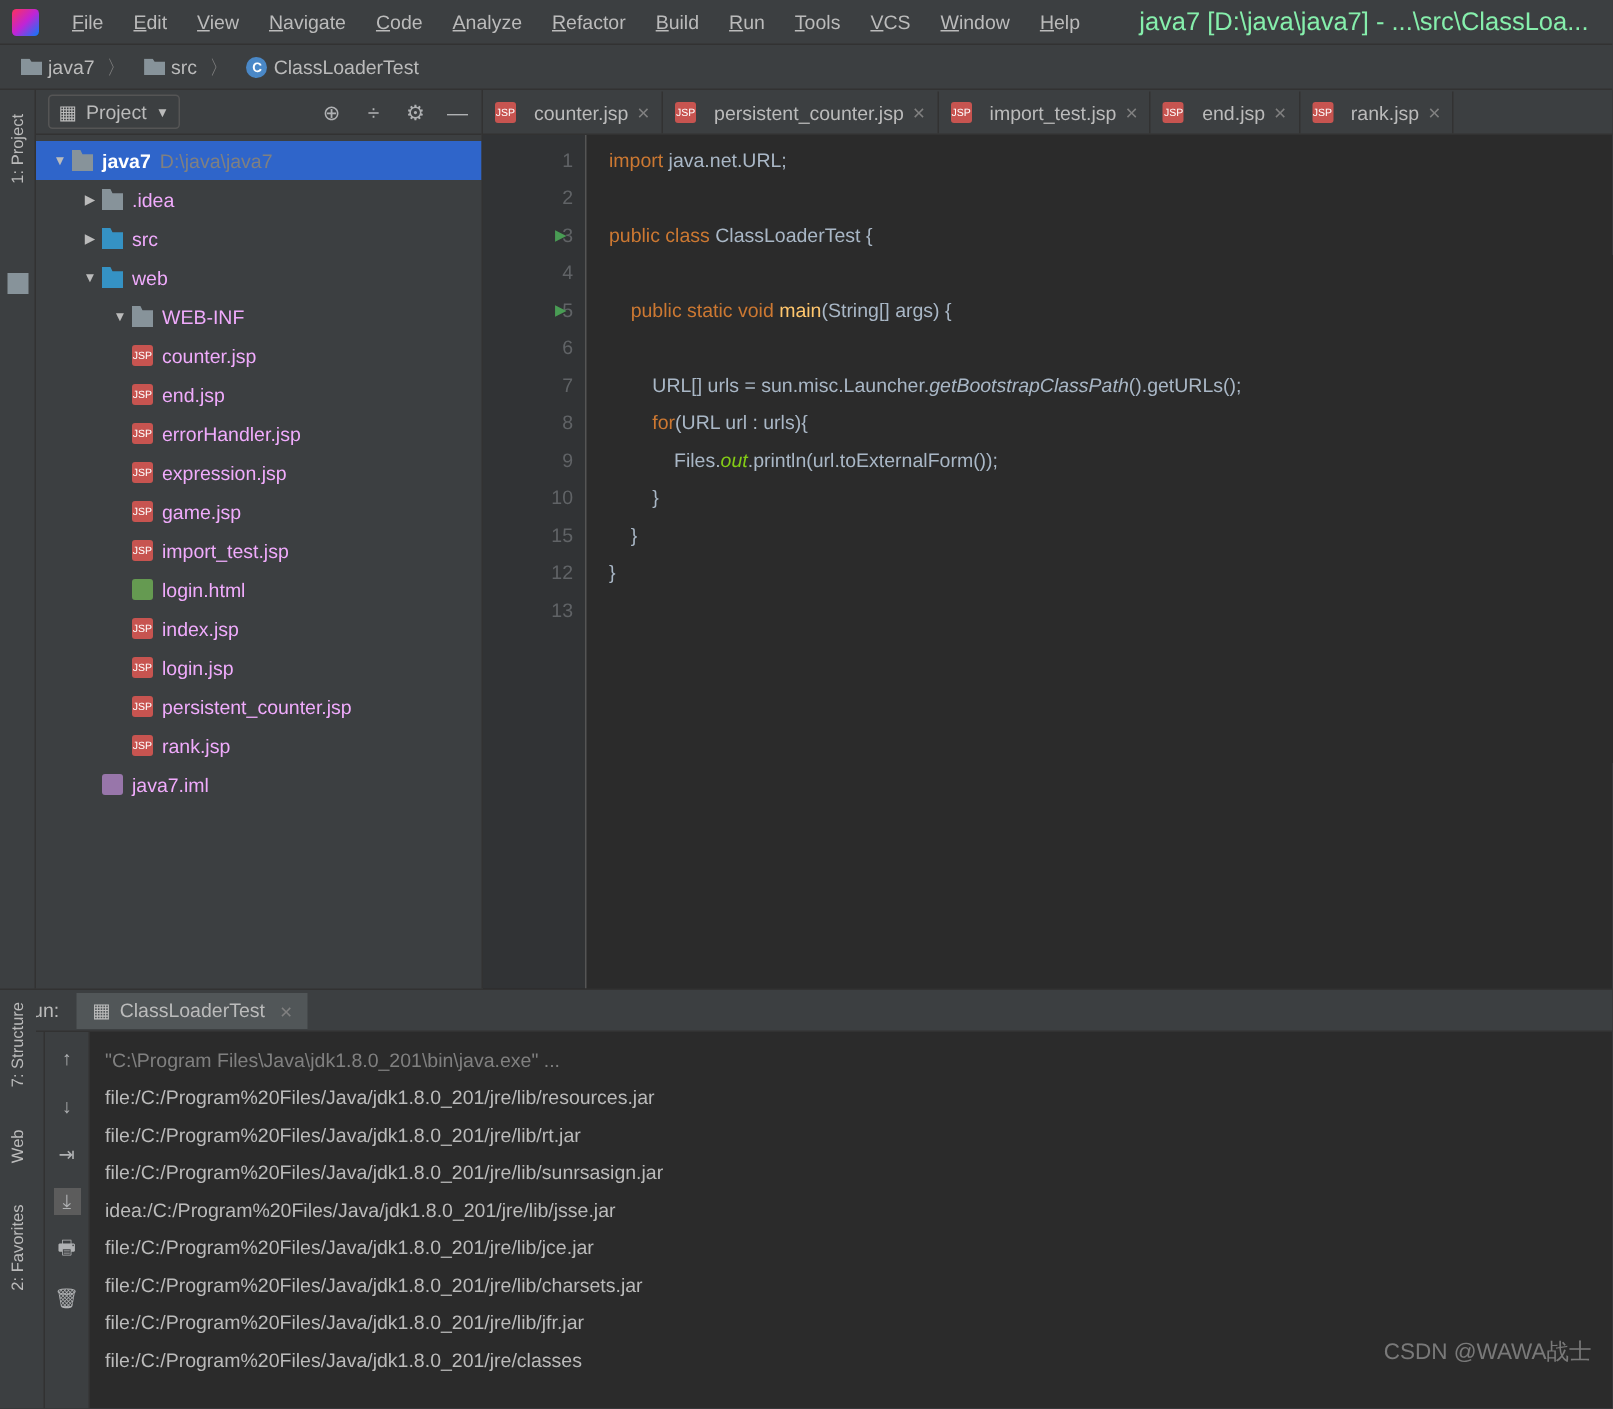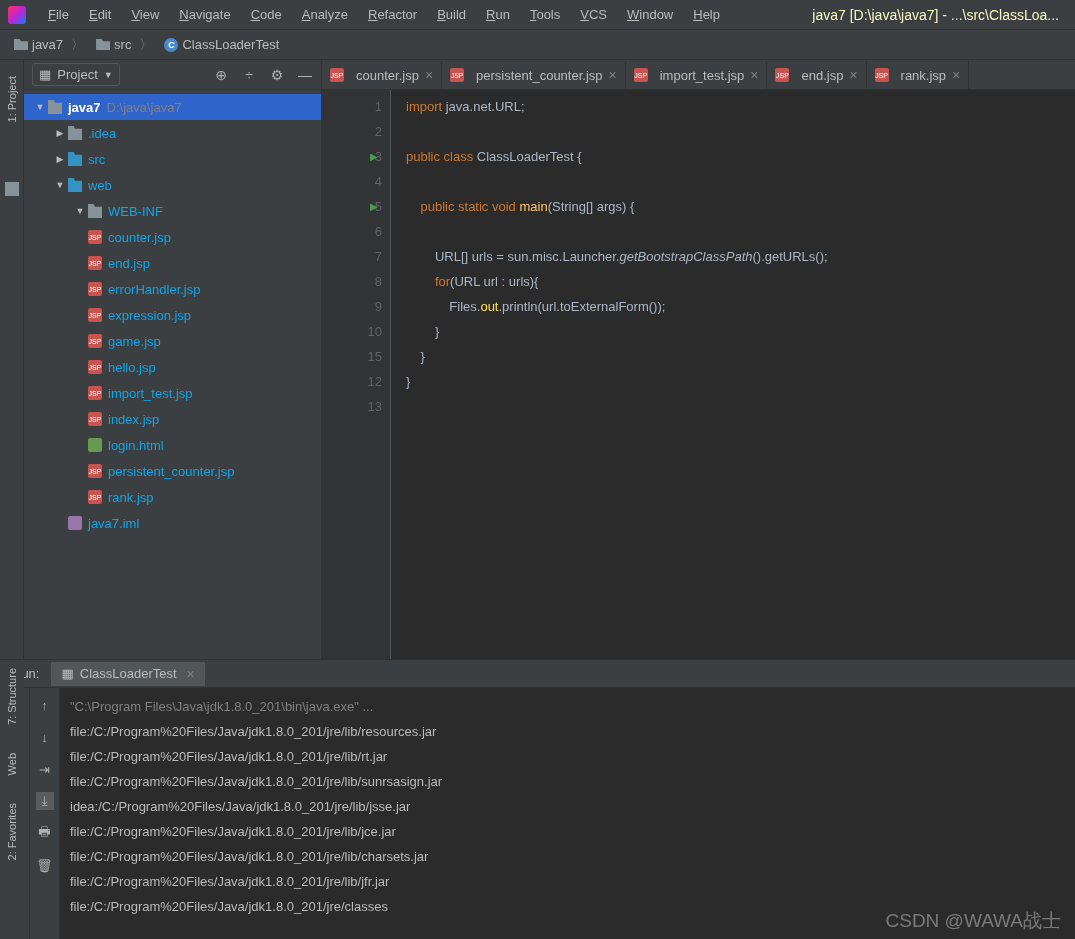--- a/index.html
+++ b/index.html
@@ -1,21 +1,21 @@
 <!DOCTYPE html>
 <html><head>
 <meta charset="utf-8">
 <style>
 * { margin: 0; padding: 0; box-sizing: border-box; font-family: "Segoe UI", Arial, sans-serif; }
 body { background: #3c3f41; color: #bbbbbb; font-size: 13px; width: 1075px; height: 939px; overflow: hidden; position: relative; }
 .menubar { height: 30px; background: #3c3f41; display: flex; align-items: center; padding: 0 8px; border-bottom: 1px solid #323232; }
 .app-icon { width: 18px; height: 18px; margin-right: 12px; background: linear-gradient(135deg, #fe315d, #c024d6, #087cfa); border-radius: 3px; }
 .menu-item { padding: 4px 10px; cursor: pointer; color: #bbbbbb; font-size: 13px; }
 .menu-item u { text-decoration: underline; }
-.title-path { margin-left: auto; color: #fef9c3; font-size: 14px; padding-right: 8px; }
+.title-path { margin-left: auto; color: #86efac; font-size: 17px; padding-right: 8px; }
 .navbar { height: 30px; background: #3c3f41; display: flex; align-items: center; padding: 0 8px; border-bottom: 1px solid #323232; gap: 4px; }
 .crumb { display: flex; align-items: center; gap: 4px; padding: 2px 6px; color: #bbbbbb; cursor: pointer; }
 .crumb .sep { color: #808080; margin-left: 4px; }
 .folder-open-icon { width: 14px; height: 11px; background: #87939a; clip-path: polygon(0 0, 40% 0, 50% 20%, 100% 20%, 100% 100%, 0 100%); display: inline-block; }
 .class-icon { width: 14px; height: 14px; background: #4a88c7; border-radius: 50%; display: inline-flex; align-items: center; justify-content: center; font-size: 9px; color: #fff; font-weight: bold; }
 .main-area { display: flex; height: calc(100% - 60px - 280px); }
 .left-gutter { width: 24px; background: #3c3f41; border-right: 1px solid #323232; display: flex; flex-direction: column; align-items: center; padding-top: 8px; gap: 12px; }
 .gutter-text { writing-mode: vertical-rl; transform: rotate(180deg); font-size: 11px; color: #bbbbbb; cursor: pointer; padding: 8px 2px; }
 .gutter-icon { width: 14px; height: 14px; background: #87939a; }
 .project-panel { width: 298px; background: #3c3f41; border-right: 1px solid #323232; display: flex; flex-direction: column; }
@@ -29,53 +29,53 @@
 .tree-arrow { width: 16px; display: flex; justify-content: center; color: #bbbbbb; font-size: 9px; }
 .tree-indent { display: inline-block; }
 .file-icon { width: 14px; height: 14px; margin-right: 6px; flex-shrink: 0; }
 .fi-folder { background: #87939a; clip-path: polygon(0 0, 40% 0, 50% 20%, 100% 20%, 100% 100%, 0 100%); }
 .fi-folder-blue { background: #3592c4; clip-path: polygon(0 0, 40% 0, 50% 20%, 100% 20%, 100% 100%, 0 100%); }
 .fi-jsp { background: #c75450; border-radius: 2px; position: relative; font-size: 7px; color: #fff; display: flex; align-items: center; justify-content: center; }
 .fi-db { background: #aaa; border-radius: 2px; }
 .fi-xml { background: #659a51; border-radius: 2px; }
 .fi-html { background: #659a51; border-radius: 2px; }
 .fi-iml { background: #9876aa; border-radius: 2px; }
-.tree-label { color: #0ea5e9; }
+.tree-label { color: #f0abfc; }
 .tree-row.selected .tree-label { color: #fff; }
 .tree-sublabel { color: #808080; margin-left: 6px; }
 .editor-panel { flex: 1; display: flex; flex-direction: column; background: #2b2b2b; }
 .tab-bar { height: 30px; background: #3c3f41; display: flex; align-items: flex-end; border-bottom: 1px solid #323232; overflow: hidden; }
 .ed-tab { display: flex; align-items: center; height: 28px; padding: 0 8px; gap: 6px; cursor: pointer; border-right: 1px solid #323232; font-size: 13px; }
 .ed-tab .fi-jsp { width: 14px; height: 14px; }
 .tab-close { color: #808080; font-size: 14px; cursor: pointer; }
 .editor-body { flex: 1; display: flex; overflow: hidden; font-family: "JetBrains Mono", Consolas, monospace; font-size: 13px; }
 .line-gutter { width: 68px; background: #313335; padding-top: 4px; }
 .line-row { height: 25px; display: flex; align-items: center; justify-content: flex-end; padding-right: 8px; color: #606366; position: relative; }
 .run-marker { position: absolute; left: 48px; color: #499c54; font-size: 10px; }
 .code-area { flex: 1; padding: 4px 0 0 16px; position: relative; }
 .code-line { height: 25px; display: flex; align-items: center; white-space: pre; }
 .margin-line { position: absolute; left: 0; top: 0; bottom: 0; width: 1px; background: #555; }
 .k-keyword { color: #cc7832; }
-.k-field { color: #fde047; }
+.k-field { color: #84cc16; font-style: italic; }
 .k-method-italic { color: #a9b7c6; font-style: italic; }
 .k-ident { color: #ffc66d; }
 .k-text { color: #a9b7c6; }
 .run-panel { height: 280px; background: #2b2b2b; border-top: 1px solid #323232; display: flex; flex-direction: column; }
 .run-header { height: 28px; background: #3c3f41; display: flex; align-items: center; border-bottom: 1px solid #323232; }
 .run-label { padding: 0 12px; color: #bbbbbb; font-size: 13px; }
 .run-tab { background: #515658; padding: 4px 10px; display: flex; align-items: center; gap: 6px; cursor: pointer; }
 .run-tab .tab-close { margin-left: 4px; }
 .run-body { flex: 1; display: flex; overflow: hidden; }
 .run-tools-left { width: 30px; background: #3c3f41; display: flex; flex-direction: column; align-items: center; padding-top: 8px; gap: 14px; border-right: 1px solid #323232; }
 .run-tools-mid { width: 30px; background: #3c3f41; display: flex; flex-direction: column; align-items: center; padding-top: 8px; gap: 14px; border-right: 1px solid #323232; }
 .tool-btn { width: 18px; height: 18px; cursor: pointer; display: flex; align-items: center; justify-content: center; color: #afb1b3; }
 .run-output { flex: 1; padding: 6px 10px; font-family: Consolas, monospace; font-size: 13px; color: #bbbbbb; overflow: auto; }
 .run-output div { height: 25px; display: flex; align-items: center; }
 .out-cmd { color: #808080; }
-.watermark { position: absolute; right: 14px; bottom: 5px; color: rgba(200,200,200,0.5); font-size: 19px; pointer-events: none; margin-left: 42px; }
+.watermark { position: absolute; right: 14px; bottom: 28px; color: rgba(200,200,200,0.5); font-size: 15px; pointer-events: none; margin-left: 42px; }
 .left-bottom-gutter { position: absolute; left: 0; bottom: 0; width: 24px; background: #3c3f41; display: flex; flex-direction: column; align-items: center; gap: 12px; padding-bottom: 10px; }
 </style>
 </head>
 <body>
 
 <div class="menubar">
   <div class="app-icon"></div>
   <div id="menu-items" style="display: flex; align-items: flex-end;">
       <div class="menu-item"><u>F</u>ile</div>
       <div class="menu-item"><u>E</u>dit</div>
@@ -193,39 +193,39 @@
         <div class="tree-row">
           <span class="tree-indent" style="width: 48px;"></span>
           <span class="tree-arrow"></span>
           <span class="file-icon fi-jsp">JSP</span>
           <span class="tree-label">game.jsp</span>
         </div>
         <div class="tree-row">
           <span class="tree-indent" style="width: 48px;"></span>
           <span class="tree-arrow"></span>
           <span class="file-icon fi-jsp">JSP</span>
-          <span class="tree-label">hello.jsp</span>
-        </div>
-        <div class="tree-row">
-          <span class="tree-indent" style="width: 48px;"></span>
-          <span class="tree-arrow"></span>
-          <span class="file-icon fi-jsp">JSP</span>
           <span class="tree-label">import_test.jsp</span>
-        </div>
-        <div class="tree-row">
-          <span class="tree-indent" style="width: 48px;"></span>
-          <span class="tree-arrow"></span>
-          <span class="file-icon fi-jsp">JSP</span>
-          <span class="tree-label">index.jsp</span>
         </div>
         <div class="tree-row">
           <span class="tree-indent" style="width: 48px;"></span>
           <span class="tree-arrow"></span>
           <span class="file-icon fi-html"></span>
           <span class="tree-label">login.html</span>
+        </div>
+        <div class="tree-row">
+          <span class="tree-indent" style="width: 48px;"></span>
+          <span class="tree-arrow"></span>
+          <span class="file-icon fi-jsp">JSP</span>
+          <span class="tree-label">index.jsp</span>
+        </div>
+        <div class="tree-row">
+          <span class="tree-indent" style="width: 48px;"></span>
+          <span class="tree-arrow"></span>
+          <span class="file-icon fi-jsp">JSP</span>
+          <span class="tree-label">login.jsp</span>
         </div>
         <div class="tree-row">
           <span class="tree-indent" style="width: 48px;"></span>
           <span class="tree-arrow"></span>
           <span class="file-icon fi-jsp">JSP</span>
           <span class="tree-label">persistent_counter.jsp</span>
         </div>
         <div class="tree-row">
           <span class="tree-indent" style="width: 48px;"></span>
           <span class="tree-arrow"></span>

